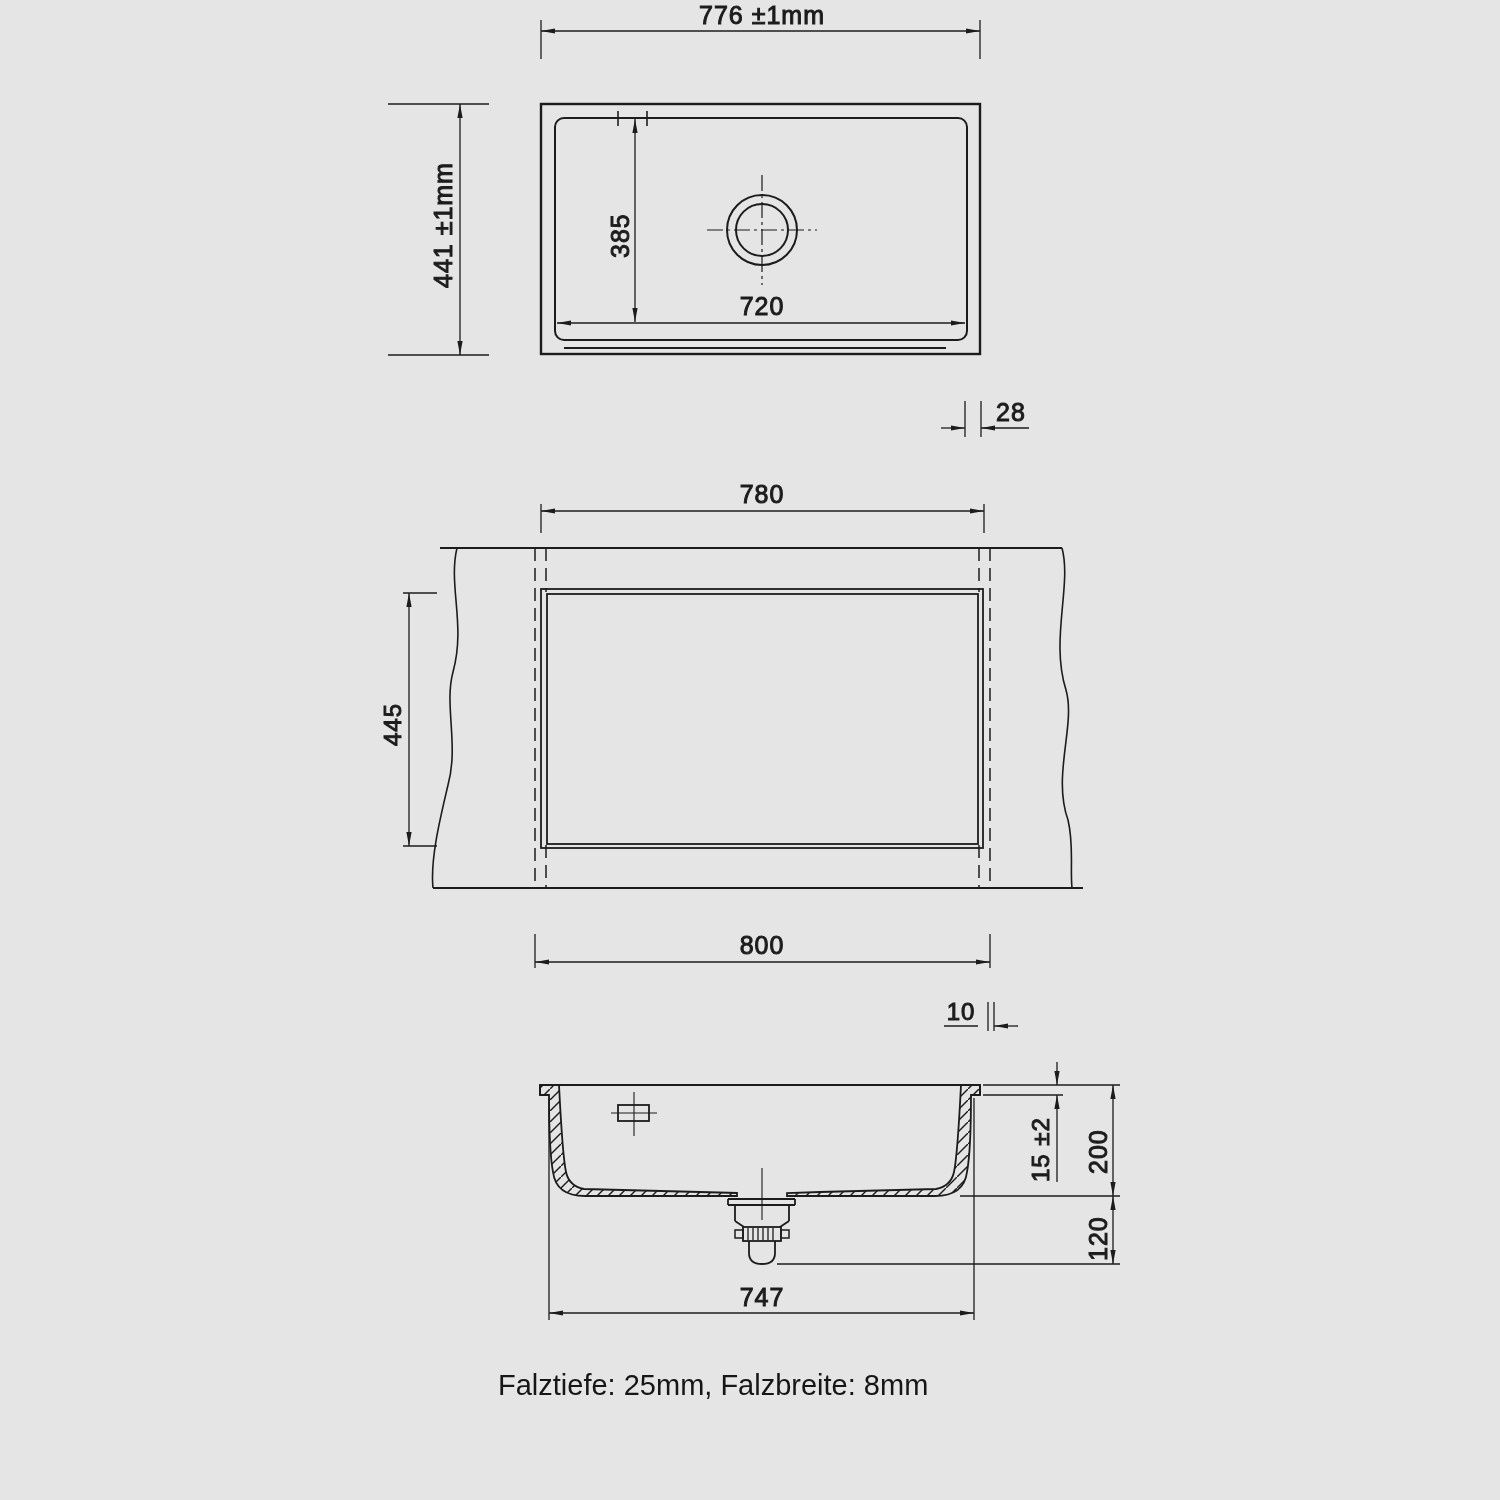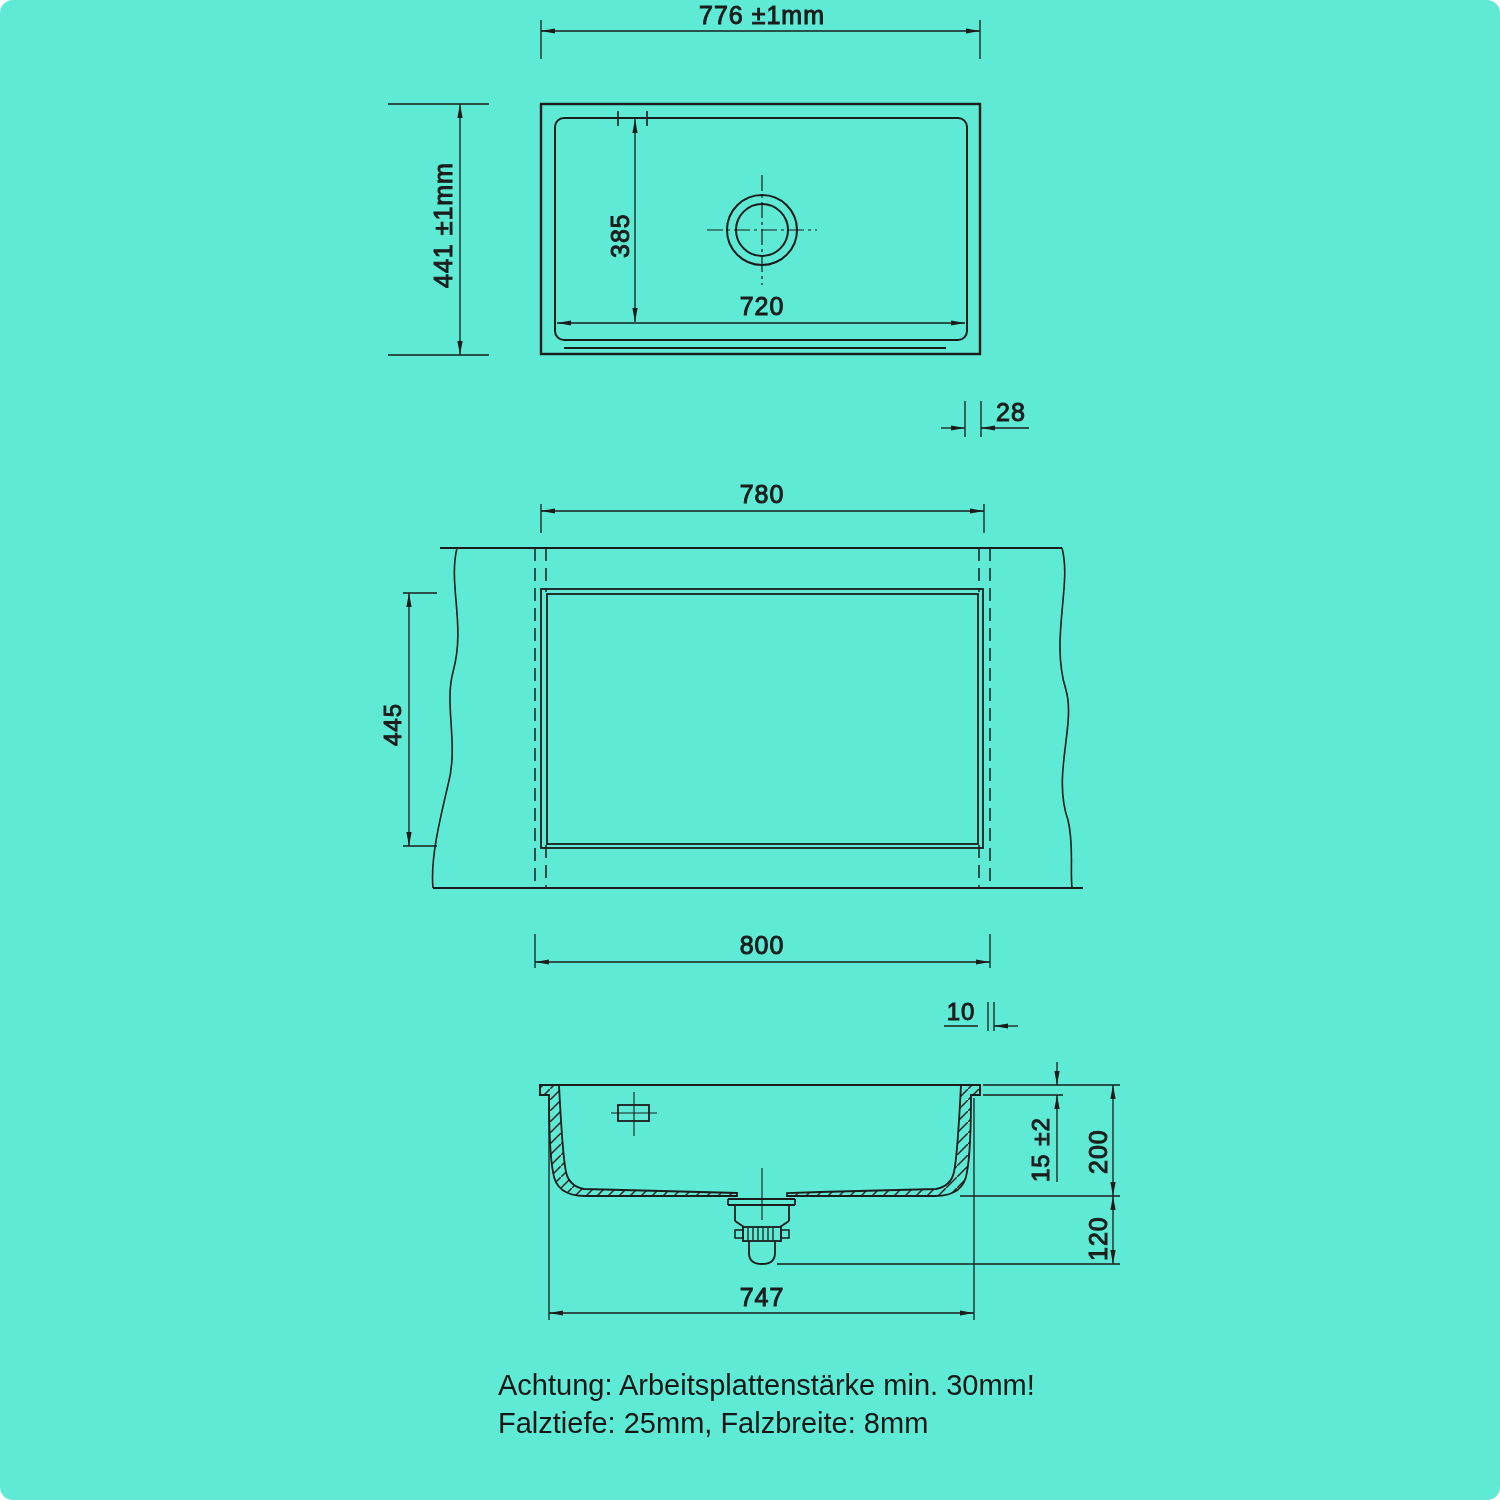--- a/index.html
+++ b/index.html
@@ -1,17 +1,17 @@
 <!DOCTYPE html>
 <html><head>
 <meta charset="utf-8">
 <style>
   html,body{margin:0;padding:0;background:#ffffff;}
-  #canvas{position:relative;width:1500px;height:1500px;background:#5eead4;overflow:hidden;
-          font-family:"Liberation Sans", sans-serif;border-radius:13px;}
+  #canvas{position:relative;width:1500px;height:1500px;background:#e5e5e5;overflow:hidden;
+          font-family:"Liberation Sans", sans-serif;}
   svg text{font-family:"Liberation Sans", sans-serif; fill:#1c1c1c; letter-spacing:1px;}
   .dim-t{font-size:25px;}
   .dim-s{font-size:24px;}
   #note{position:absolute;left:498px;top:1366px;font-size:29px;line-height:38px;color:#161616;
         font-family:"Liberation Sans", sans-serif; white-space:nowrap;}
 </style>
 </head>
 <body>
 
 <div id="canvas">
@@ -155,16 +155,15 @@
 
     <line x1="549" y1="1098" x2="549" y2="1320" stroke-width="1.3"></line>
     <line x1="974" y1="1098" x2="974" y2="1320" stroke-width="1.3"></line>
     <line x1="549" y1="1313" x2="974" y2="1313" stroke-width="1.3" marker-start="url(#arr)" marker-end="url(#arr)"></line>
     <text x="762" y="1306" text-anchor="middle" class="dim-t">747</text>
   </g>
 </svg>
 
   
   <div id="note">
-    <div>Achtung: Arbeitsplattenstärke min. 30mm!</div>
     <div>Falztiefe: 25mm, Falzbreite: 8mm</div>
   </div>
 </div>
 
 </body></html>

